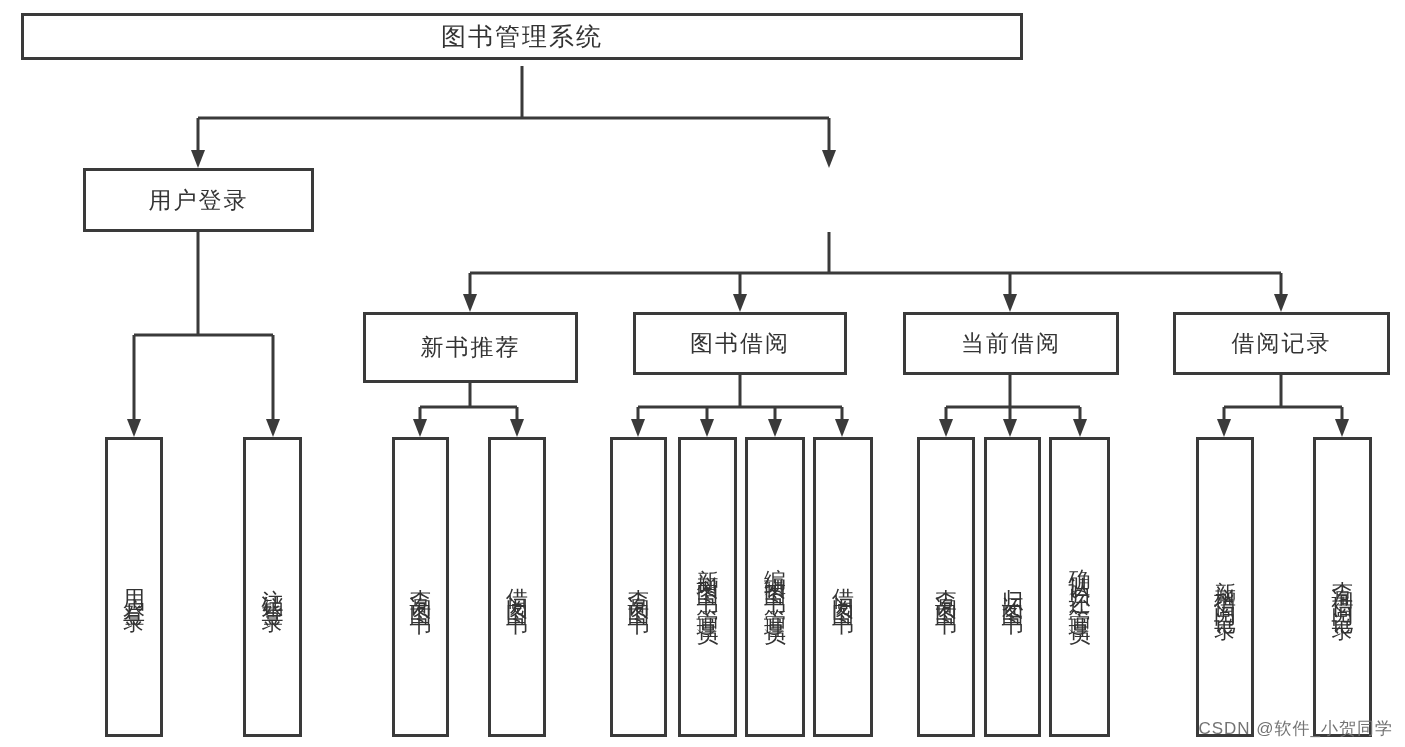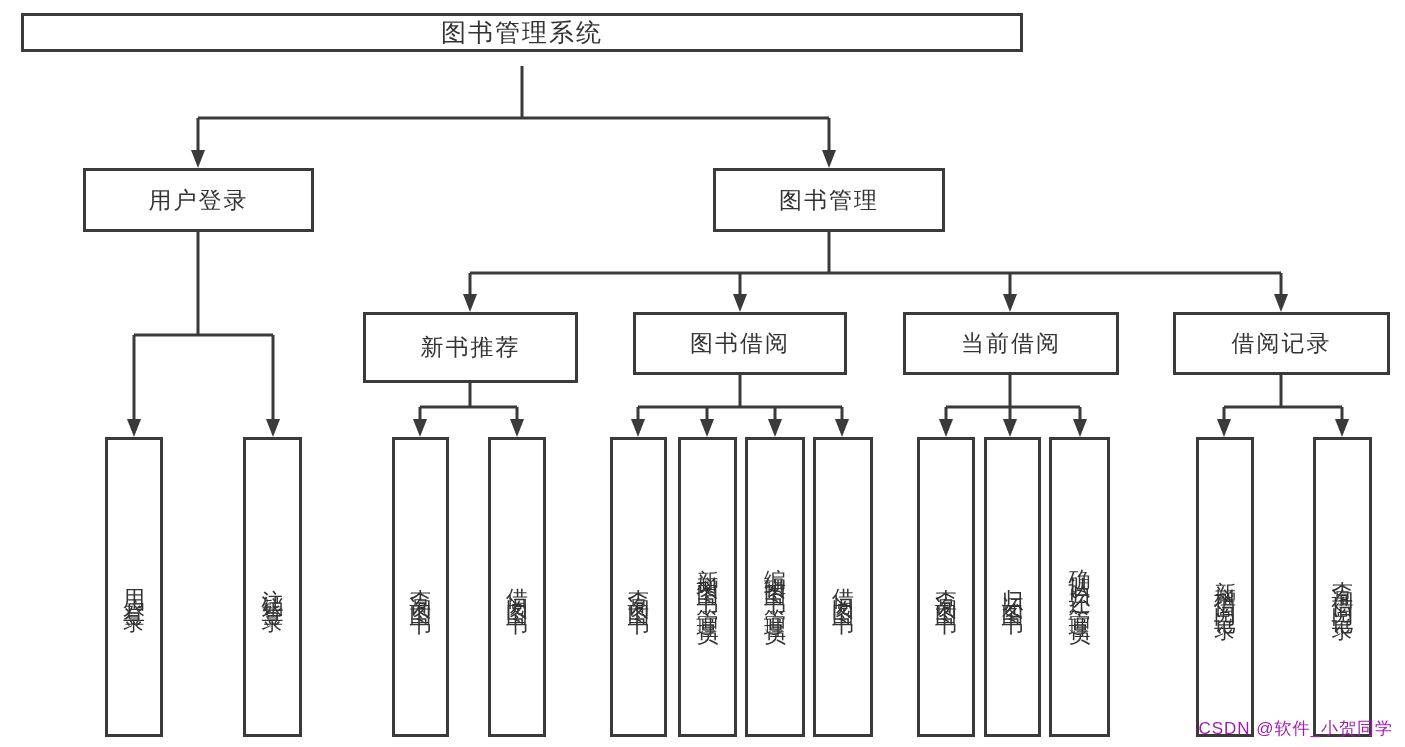--- a/index.html
+++ b/index.html
@@ -53,21 +53,21 @@
     color: #333333;
     z-index: 2;
     line-height: 1;
   }
   .watermark {
     position: absolute;
     top: 717px;
     right: 12px;
     font-size: 17px;
     letter-spacing: 1px;
-    color: #a21caf;
+    color: #737373;
     z-index: 3;
     white-space: nowrap;
   }
   .line {
     stroke: #3a3a3a;
     stroke-width: 3;
     fill: none;
   }
   .arrow {
     fill: #3a3a3a;
@@ -122,24 +122,23 @@
       <polygon class="arrow" points="1073,419 1087,419 1080,437"></polygon>
     </g>
 
     <g>
       <path class="line" d="M1281 375 V407 M1224 407 H1342 M1224 407 V420 M1342 407 V420"></path>
       <polygon class="arrow" points="1217,419 1231,419 1224,437"></polygon>
       <polygon class="arrow" points="1335,419 1349,419 1342,437"></polygon>
     </g>
   </svg>
 
-  <div class="hnode root" style="left:21px;top:13px;width:1002px;height:39px;">图书管理系统</div>
+  <div class="hnode root" style="left:21px;top:13px;width:1002px;height:47px;">图书管理系统</div>
 
   <div class="hnode" style="left:83px;top:168px;width:231px;height:64px;">用户登录</div>
-  <div class="hnode" style="left:713px;top:168px;width:232px;height:64px;">图书管理</div>
 
   <div class="hnode" style="left:363px;top:312px;width:215px;height:71px;">新书推荐</div>
   <div class="hnode" style="left:903px;top:312px;width:216px;height:63px;">当前借阅</div>
   <div class="hnode" style="left:633px;top:312px;width:214px;height:63px;">图书借阅</div>
   <div class="hnode" style="left:1173px;top:312px;width:217px;height:63px;">借阅记录</div>
 
   <div class="vnode" style="left:105px;top:437px;width:58px;height:300px;">用户登录</div>
   <div class="vnode" style="left:243px;top:437px;width:59px;height:300px;">注销登录</div>
 
   <div class="vnode" style="left:392px;top:437px;width:57px;height:300px;">查询图书</div>

